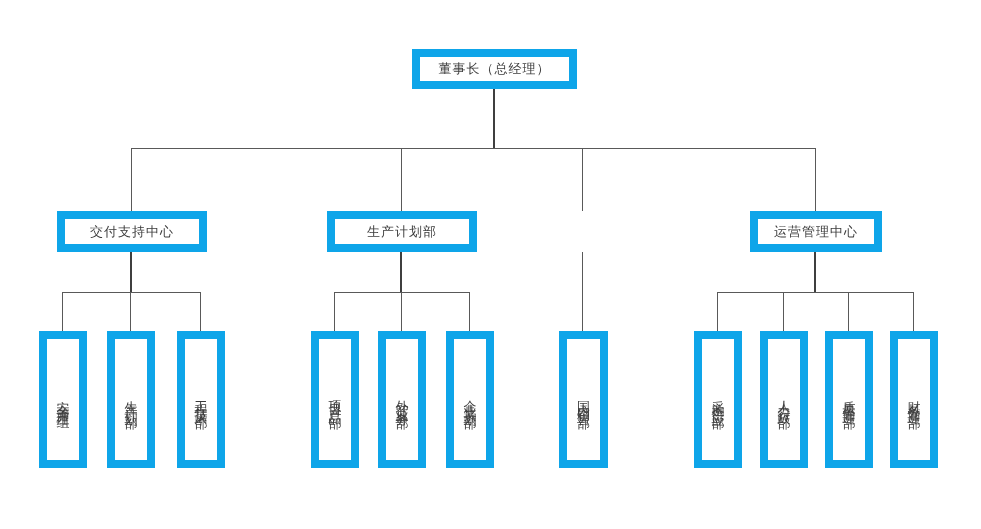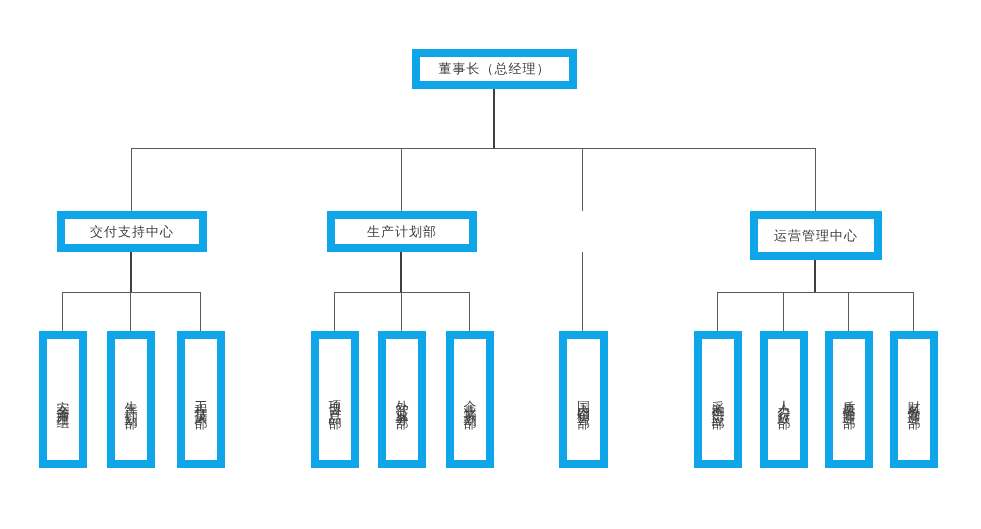--- a/index.html
+++ b/index.html
@@ -80,21 +80,21 @@
   <div class="node" style="left:412px; top:49px; width:165px; height:40px;">
     <span>董事长（总经理）</span>
   </div>
 
   <div class="node" style="left:57px; top:211px; width:150px; height:41px;font-family:Liberation Serif, serif;">
     <span>交付支持中心</span>
   </div>
   <div class="node" style="left:327px; top:211px; width:150px; height:41px;">
     <span>生产计划部</span>
   </div>
-  <div class="node" style="left:750px; top:211px; width:132px; height:49px;">
+  <div class="node" style="left:750px; top:211px; width:132px; height:41px;">
     <span>运营管理中心</span>
   </div>
 
   <div class="node leaf" style="left:39px; top:331px; width:48px; height:137px;">
     <span>安全管理组</span>
   </div>
   <div class="node leaf" style="left:107px; top:331px; width:48px; height:137px;">
     <span>生产计划部</span>
   </div>
   <div class="node leaf" style="left:177px; top:331px; width:48px; height:137px;">

